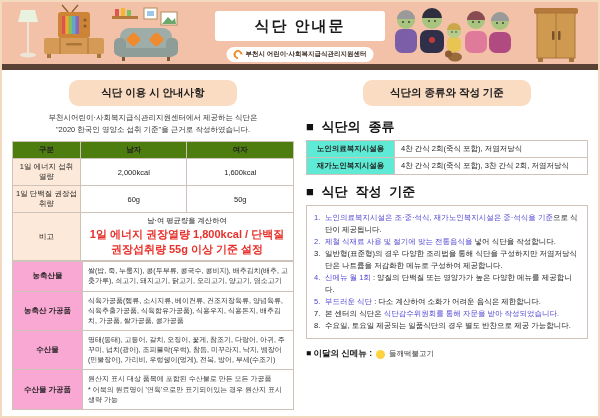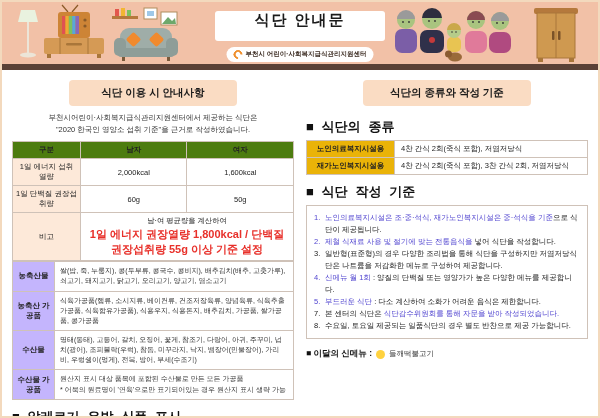--- a/index.html
+++ b/index.html
@@ -6,49 +6,49 @@
   html,body { width:600px; height:418px; font-family:"Liberation Sans","DejaVu Sans",sans-serif; background:#fff; }
   .page { position:relative; width:600px; height:418px; background:#fff; border:2px solid #f3d9bd; overflow:hidden; }
 
   
   .header { position:absolute; top:0; left:0; width:100%; height:68px; background:#f2c1a7; }
   .header .strip { position:absolute; bottom:0; left:0; width:100%; height:6px; background:#5a4136; }
   .scene { position:absolute; top:2px; }
   .scene.left { left:6px; }
   .scene.right { right:6px; }
   .title-box { position:absolute; top:9px; left:50%; transform:translateX(-50%); width:170px; height:30px;
-               background:#fff; border-radius:3px; display:flex; align-items:flex-start; justify-content:center; }
+               background:#fff; border-radius:3px; display:flex; align-items:center; justify-content:center; }
   .title-box span { font-size:15px; font-weight:bold; color:#1a1a1a; letter-spacing:2px; }
   .org-pill { position:absolute; top:45px; left:50%; transform:translateX(-50%); background:#fff; border-radius:9px;
               height:15px; padding:0 7px; display:flex; align-items:center; gap:3px; z-index:2; }
   .org-pill .logo { width:9px; height:9px; border:2.2px solid #ef8f2d; border-radius:50%;
                     border-right-color:transparent; transform:rotate(45deg); flex:0 0 auto; }
   .org-pill span.txt { font-size:6.5px; font-weight:bold; color:#3a2a20; white-space:nowrap; }
 
   
   .content { position:absolute; top:76px; left:10px; right:10px; display:flex; gap:12px; color:#222; }
   .col { flex:1; min-width:0; }
 
-  .sec-pill { width:168px; margin:2px auto 6px; background:#fadcc3; border-radius:4px; padding:6px 4px;
+  .sec-pill { width:168px; margin:2px auto 6px; background:#fadcc3; border-radius:9px; padding:6px 4px;
               text-align:center; font-size:10.5px; font-weight:bold; color:#1a1a1a; }
   .intro { text-align:center; font-size:7.5px; line-height:1.55; color:#333; margin-bottom:6px; }
 
   table { width:100%; border-collapse:collapse; }
   th,td { border:1px solid #cfc2b8; font-size:7.5px; padding:3px 3px; text-align:center; vertical-align:middle; }
   .t1 thead th { background:#4d7c0f; font-weight:bold; }
   .t1 td.lab { background:#fde9d9; width:68px; }
   .t1 .note-l1 { font-size:7.3px; }
   .t1 .note-l2 { font-size:11px; font-weight:bold; color:#e8302a; margin-top:1px; }
 
   .bullet-h { font-size:13px; font-weight:bold; margin:8px 0 4px; color:#111;font-family:Liberation Mono, monospace; }
 
-  .t2 td.cat { background:#c4b5fd; font-weight:bold; width:42px; }
+  .t2 td.cat { background:#f9a8d4; font-weight:bold; width:70px; }
   .t2 td.items { text-align:left; font-size:7px; line-height:1.45; padding:4px 5px; color:#333; }
 
-  .t3 td.lab { background:#eab308; font-weight:bold; width:88px; }
+  .t3 td.lab { background:#5eead4; font-weight:bold; width:88px; }
   .t3 td.val { text-align:left; padding-left:6px;border-radius:7px; }
 
   .rules-box { border:1px solid #cfc2b8; padding:6px 7px; font-size:7.5px; line-height:1.6; }
   .rule { position:relative; padding-left:11px; }
   .rule .num { position:absolute; left:0; }
   .c-blue { color:#5246d0; }
   .c-dark { color:#222; }
 
   .new-menu { display:flex; align-items:center; gap:4px; margin-top:9px; }
   .new-menu .h { font-size:8.5px; font-weight:bold; color:#111; }

